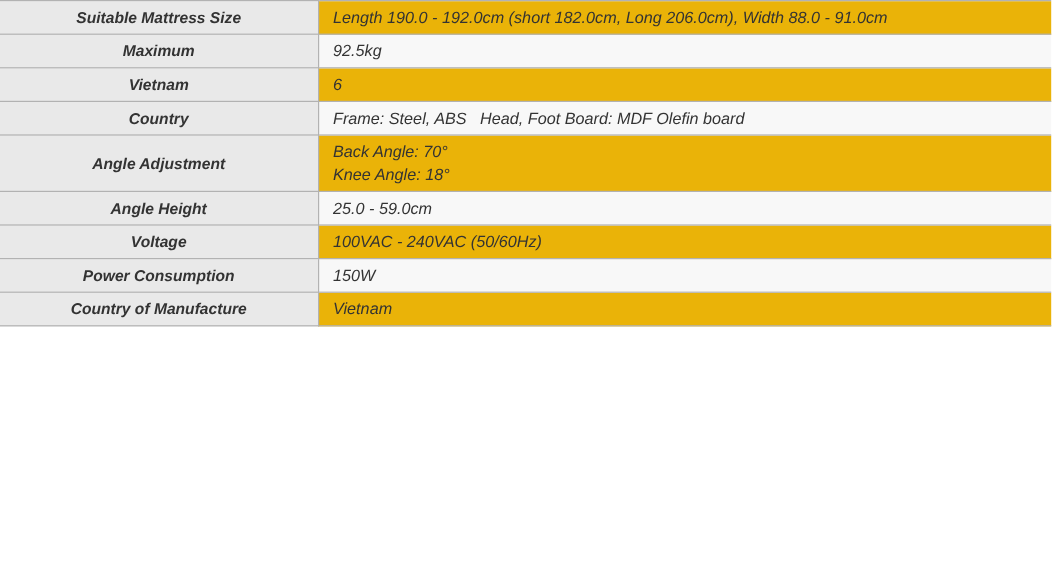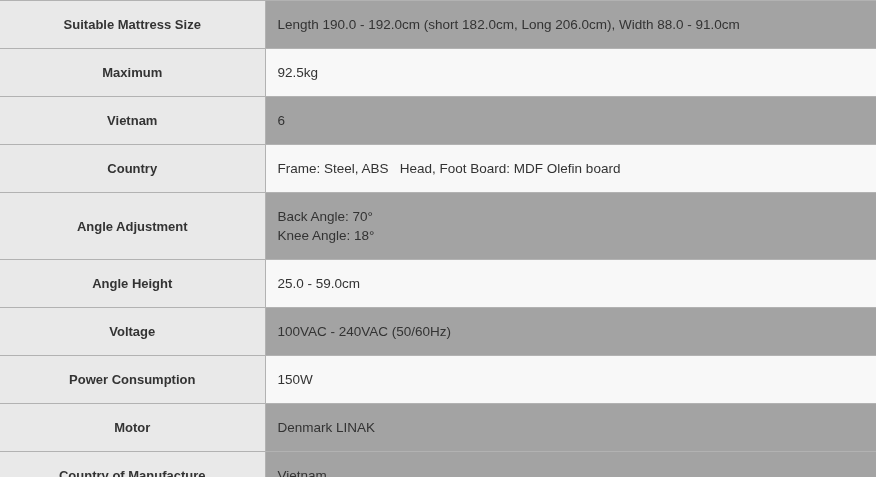--- a/index.html
+++ b/index.html
@@ -24,35 +24,36 @@
   }
   table.spec-table {
     width: 876px;
     border-collapse: collapse;
     table-layout: fixed;
   }
   table.spec-table th,
   table.spec-table td {
     border-top: 1px solid var(--border-color);
     border-bottom: 1px solid var(--border-color);
-    padding: 14px 12px;
+    padding: 4px 12px;
     font-size: 13px;
     line-height: 19px;
     vertical-align: middle;
+    font-style: italic;
   }
   table.spec-table th {
     width: 265px;
     background: var(--label-bg);
     border-right: 1px solid var(--border-color);
     font-weight: bold;
     text-align: center;
     color: var(--text-color);
   }
   table.spec-table td {
-    background: #a3a3a3;
+    background: #eab308;
     font-size: 13.5px;
     text-align: left;
     white-space: pre-wrap;   
     color: var(--text-color);
   }
   table.spec-table tr.alt td {
     background: var(--row-alt-bg);
   }
 </style>
 </head>
@@ -88,22 +89,18 @@
   </tr>
         <tr>
     <th>Voltage</th>
     <td>100VAC - 240VAC (50/60Hz)</td>
   </tr>
         <tr class="alt">
     <th>Power Consumption</th>
     <td>150W</td>
   </tr>
         <tr>
-    <th>Motor</th>
-    <td>Denmark LINAK</td>
-  </tr>
-        <tr>
     <th>Country of Manufacture</th>
     <td>Vietnam</td>
   </tr>
       </tbody>
   </table>
 </div>
 
 </body></html>

